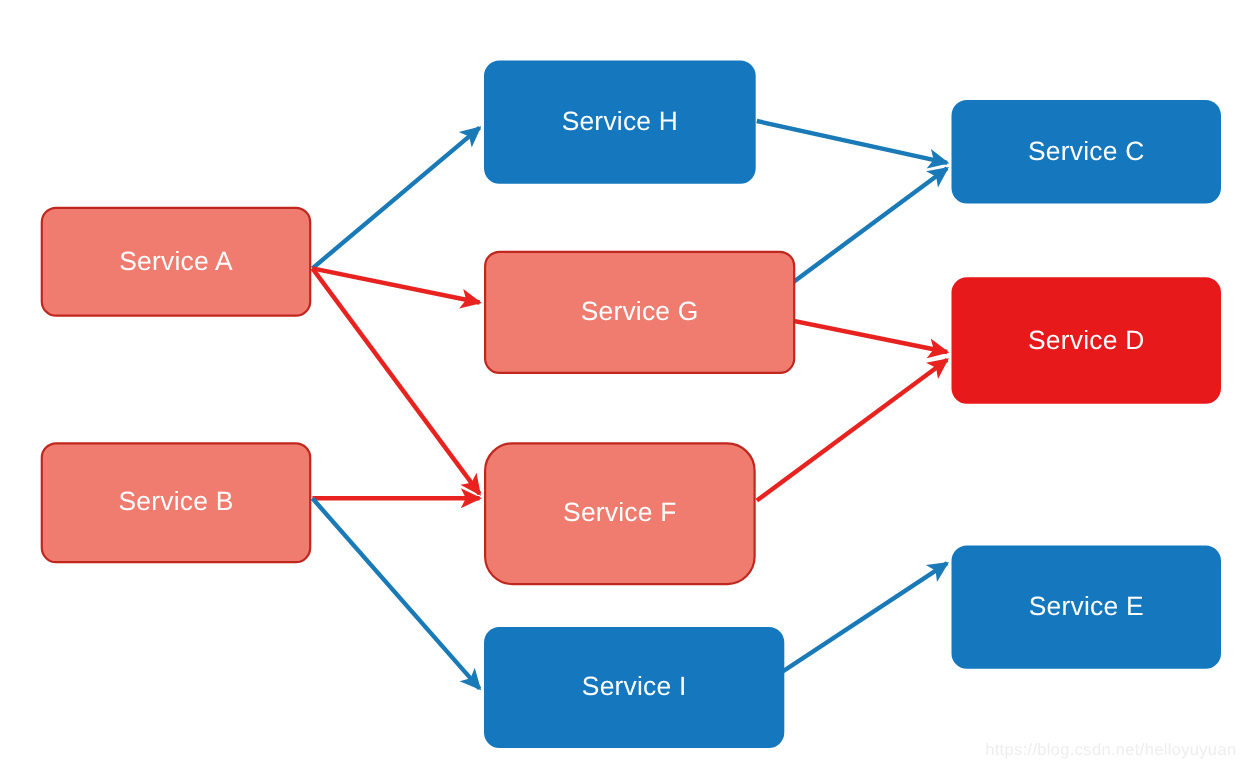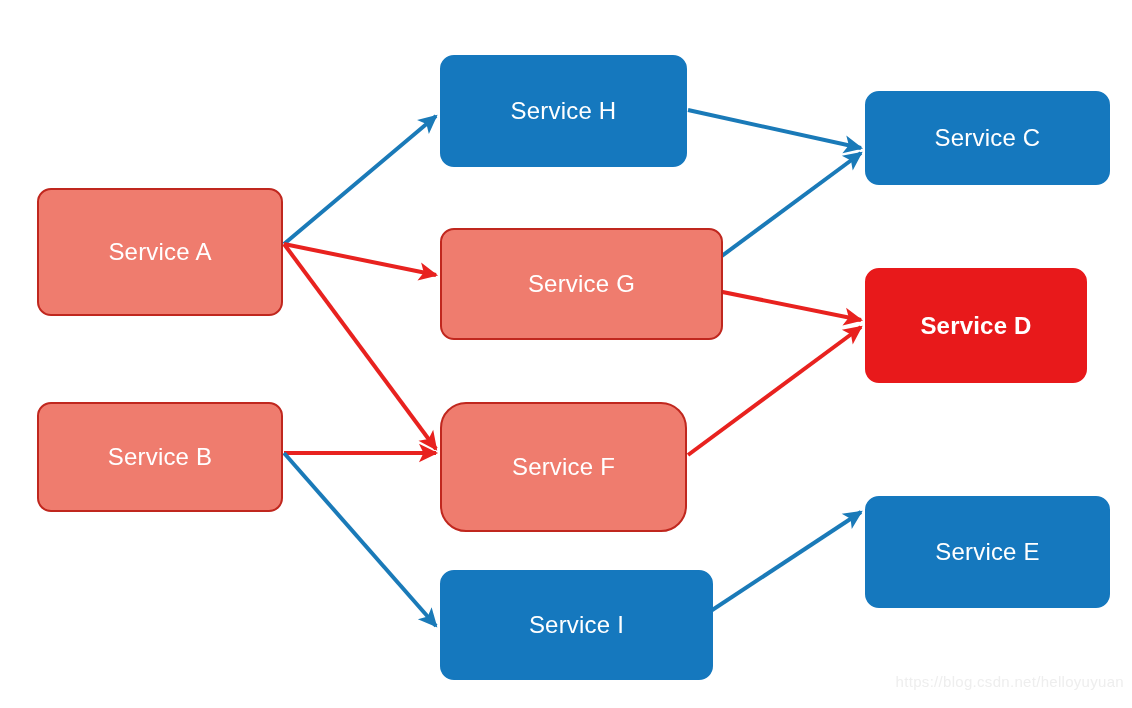--- a/index.html
+++ b/index.html
@@ -88,42 +88,42 @@
       <line x1="284" y1="453" x2="436" y2="453" stroke="#e8221f" stroke-width="4" stroke-linecap="butt" marker-end="url(#arrow-e8221f)"></line>
       <line x1="284" y1="453" x2="436" y2="626" stroke="#1a7ab8" stroke-width="4" stroke-linecap="butt" marker-end="url(#arrow-1a7ab8)"></line>
       <line x1="688" y1="110" x2="861" y2="148" stroke="#1a7ab8" stroke-width="4" stroke-linecap="butt" marker-end="url(#arrow-1a7ab8)"></line>
       <line x1="688" y1="281" x2="861" y2="153" stroke="#1a7ab8" stroke-width="4" stroke-linecap="butt" marker-end="url(#arrow-1a7ab8)"></line>
       <line x1="688" y1="285" x2="861" y2="320" stroke="#e8221f" stroke-width="4" stroke-linecap="butt" marker-end="url(#arrow-e8221f)"></line>
       <line x1="688" y1="455" x2="861" y2="327" stroke="#e8221f" stroke-width="4" stroke-linecap="butt" marker-end="url(#arrow-e8221f)"></line>
       <line x1="688" y1="626" x2="861" y2="512" stroke="#1a7ab8" stroke-width="4" stroke-linecap="butt" marker-end="url(#arrow-1a7ab8)"></line>
     </svg>
 
   <div id="node-layer">
-      <div class="node salmon" style="left: 37px; top: 188px; width: 246px; height: 128px;">
+      <div class="node salmon" style="left: 37px; top: 188px; width: 246px; height: 100px;">
         <span class="node-label">Service A</span>
       </div>
       <div class="node salmon" style="left: 37px; top: 402px; width: 246px; height: 110px;">
         <span class="node-label">Service B</span>
       </div>
       <div class="node blue" style="left: 440px; top: 55px; width: 247px; height: 112px;">
         <span class="node-label">Service H</span>
       </div>
       <div class="node salmon" style="left: 440px; top: 228px; width: 283px; height: 112px;">
         <span class="node-label">Service G</span>
       </div>
       <div class="node salmon" style="left: 440px; top: 402px; width: 247px; height: 130px; border-radius: 26px;">
         <span class="node-label">Service F</span>
       </div>
       <div class="node blue" style="left: 440px; top: 570px; width: 273px; height: 110px;">
         <span class="node-label">Service I</span>
       </div>
       <div class="node blue" style="left: 865px; top: 91px; width: 245px; height: 94px;">
         <span class="node-label">Service C</span>
       </div>
-      <div class="node red" style="left: 865px; top: 268px; width: 222px; height: 115px; font-weight: bold;">
+      <div class="node red" style="left: 865px; top: 252px; width: 245px; height: 115px;">
         <span class="node-label">Service D</span>
       </div>
       <div class="node blue" style="left: 865px; top: 458px; width: 245px; height: 112px; margin-top: 38px;">
         <span class="node-label">Service E</span>
       </div>
     </div>
 
   <div id="watermark">https://blog.csdn.net/helloyuyuan</div>
 
 </div>

